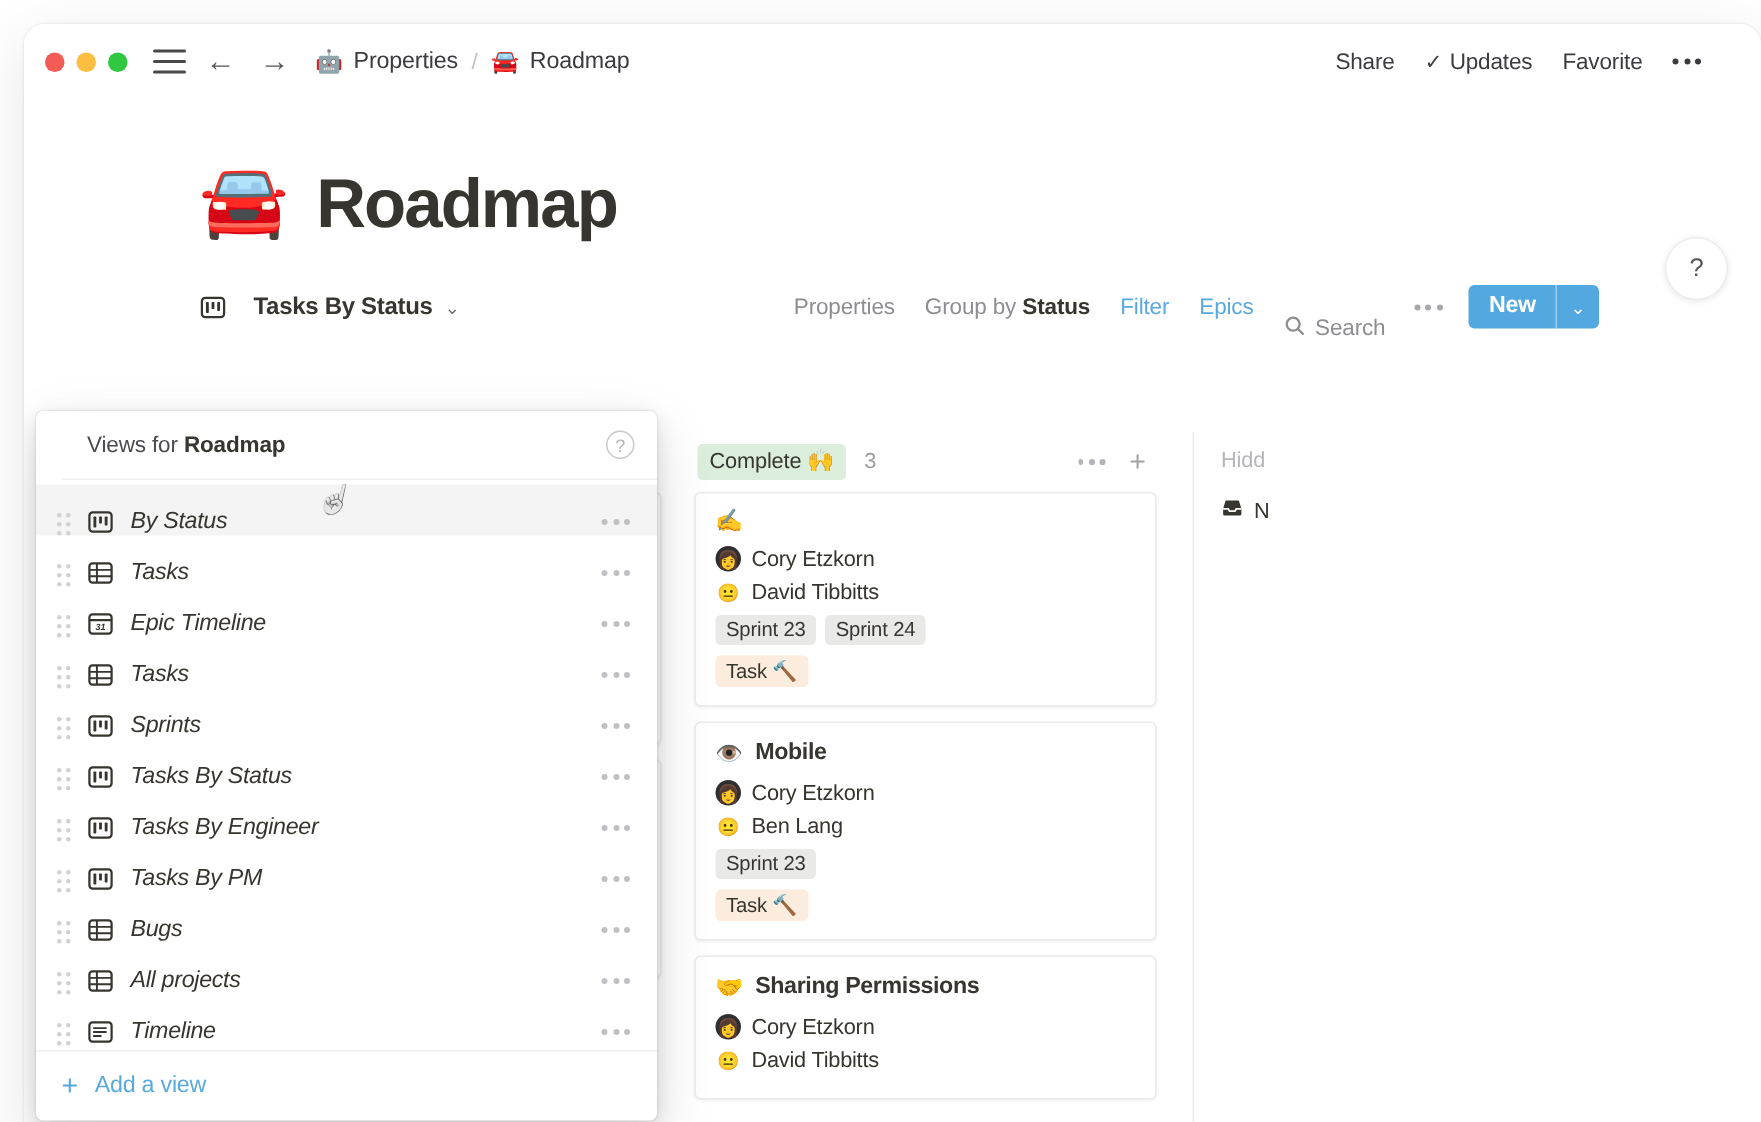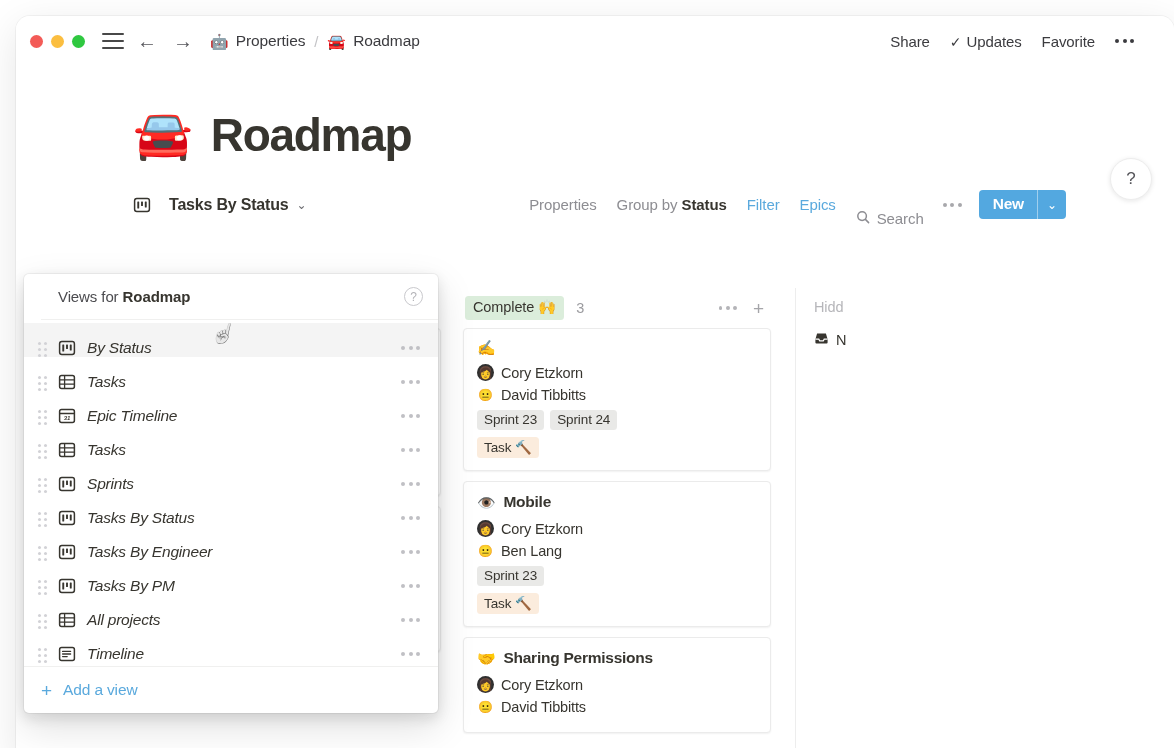--- a/index.html
+++ b/index.html
@@ -730,20 +730,42 @@
               <i></i>
               <i></i>
               <i></i>
             </div>
             <span class="vicon">
               <svg width="18" height="18" viewBox="0 0 18 18" fill="none">
                 <rect x="1.6" y="2.6" width="14.8" height="12.8" rx="2" stroke="#37352f" stroke-width="1.5"></rect>
                 <path d="M1.6 6.9h14.8M1.6 11.1h14.8M6.6 2.6v12.8" stroke="#37352f" stroke-width="1.3"></path>
               </svg>
             </span>
+            <span class="view-label">Bugs</span>
+            <div class="row-dots">
+              <i></i>
+              <i></i>
+              <i></i>
+            </div>
+          </div>
+          <div class="view-row">
+            <div class="drag-grip">
+              <i></i>
+              <i></i>
+              <i></i>
+              <i></i>
+              <i></i>
+              <i></i>
+            </div>
+            <span class="vicon">
+              <svg width="18" height="18" viewBox="0 0 18 18" fill="none">
+                <rect x="1.6" y="2.6" width="14.8" height="12.8" rx="2" stroke="#37352f" stroke-width="1.5"></rect>
+                <path d="M1.6 6.9h14.8M1.6 11.1h14.8M6.6 2.6v12.8" stroke="#37352f" stroke-width="1.3"></path>
+              </svg>
+            </span>
             <span class="view-label">All projects</span>
             <div class="row-dots">
               <i></i>
               <i></i>
               <i></i>
             </div>
           </div>
           <div class="view-row">
             <div class="drag-grip">
               <i></i>

